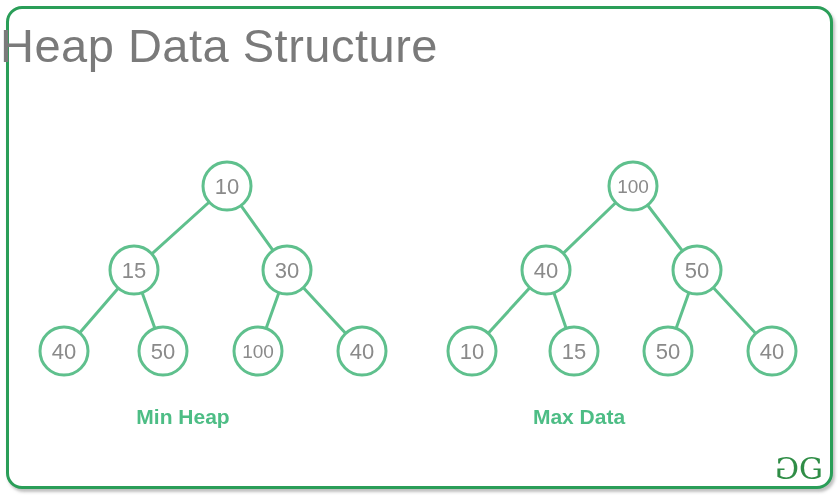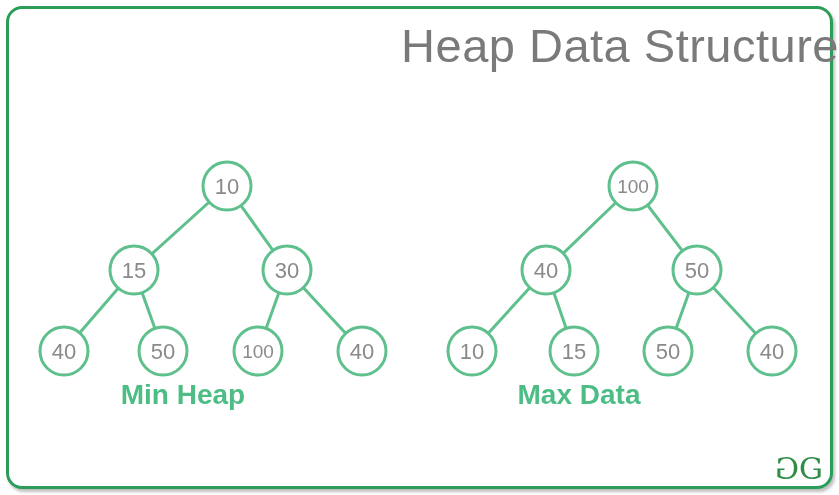--- a/index.html
+++ b/index.html
@@ -11,30 +11,30 @@
   }
   .frame{
     position:absolute;left:6px;top:6px;width:821px;height:477px;
     background:#ffffff;
     border:3px solid #2a9e58;
     border-radius:16px;
     box-shadow:2px 3px 3px rgba(130,130,130,.5);
   }
   .title{
     position:absolute;top:12px;left:0;width:100%;
-    text-align:right;
+    text-align:left;
     font-size:47px;line-height:1.45;
     color:#7a7a7a;
     letter-spacing:0.5px;
   }
   svg.diagram{position:absolute;left:0;top:0;}
   .tree-label{
-    position:absolute;top:395px;
+    position:absolute;top:417px;
     transform:translate(-50%,-50%);
-    font-weight:bold;font-size:28px;
+    font-weight:bold;font-size:21px;
     color:#4dbd85;white-space:nowrap;
   }
   .label-min{left:183px;}
   .label-max{left:579px;}
   .logo{
     position:absolute;right:16px;bottom:11px;
     font-family:"DejaVu Serif","Liberation Serif",serif;
     font-size:30px;line-height:1;
     color:#2f8d46;
   }

